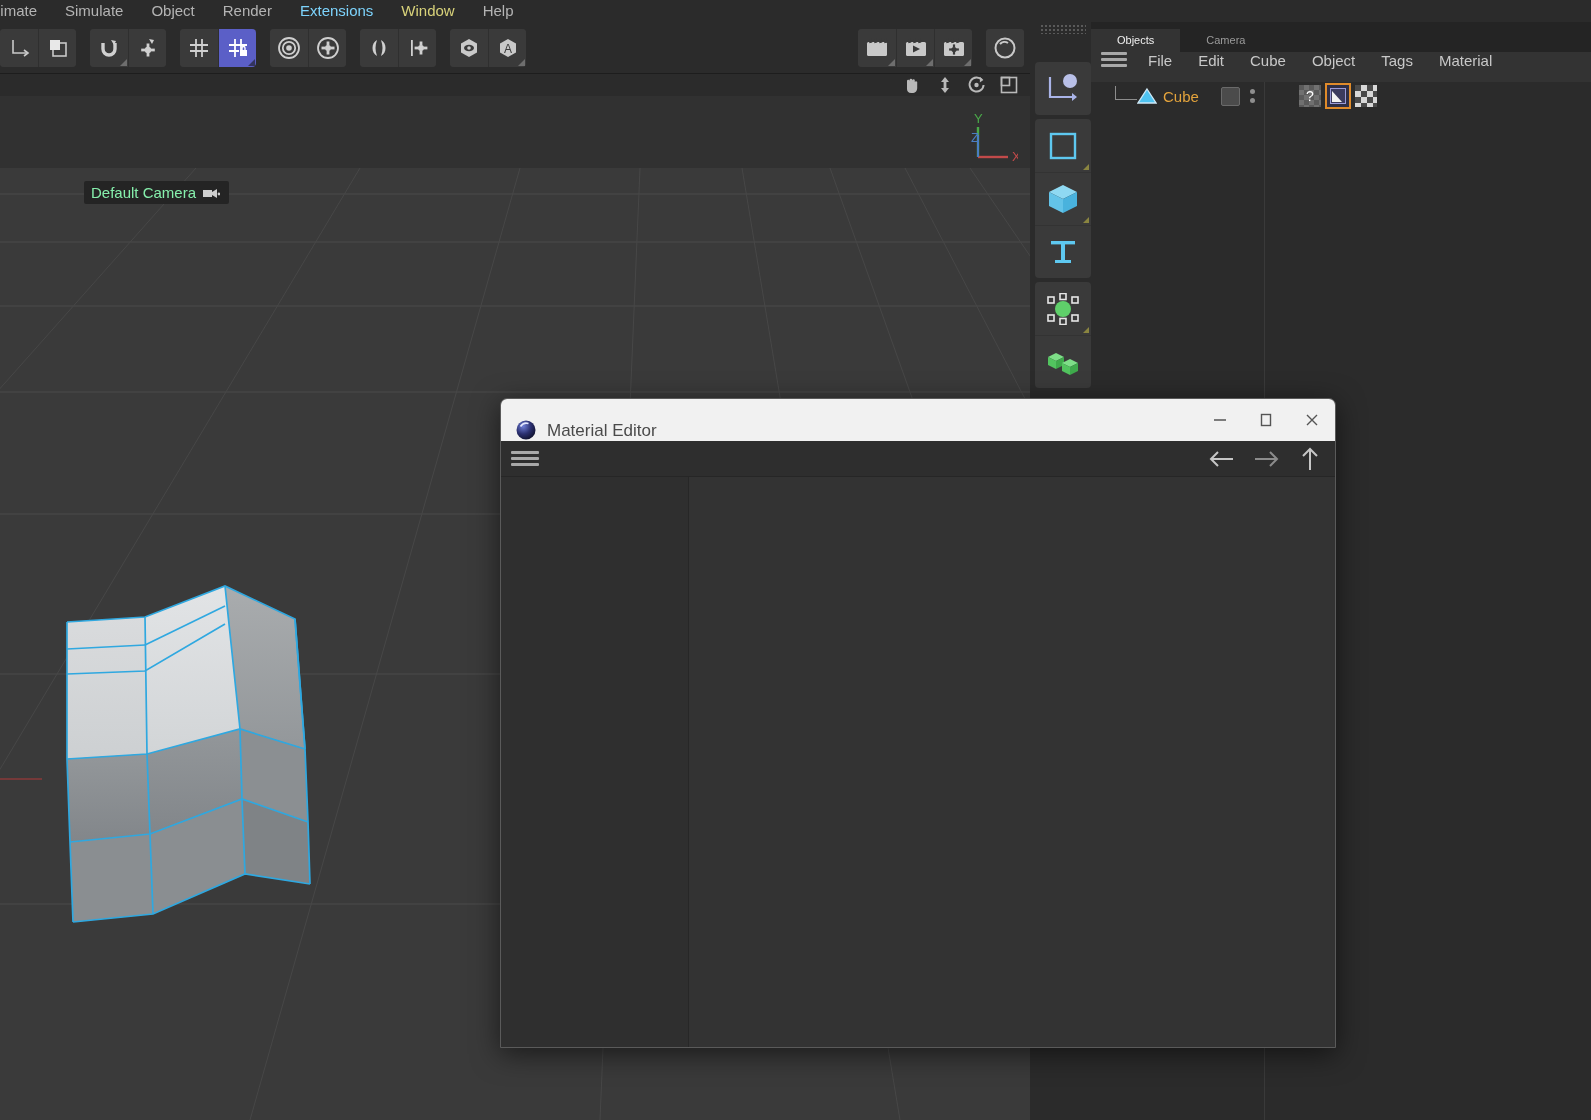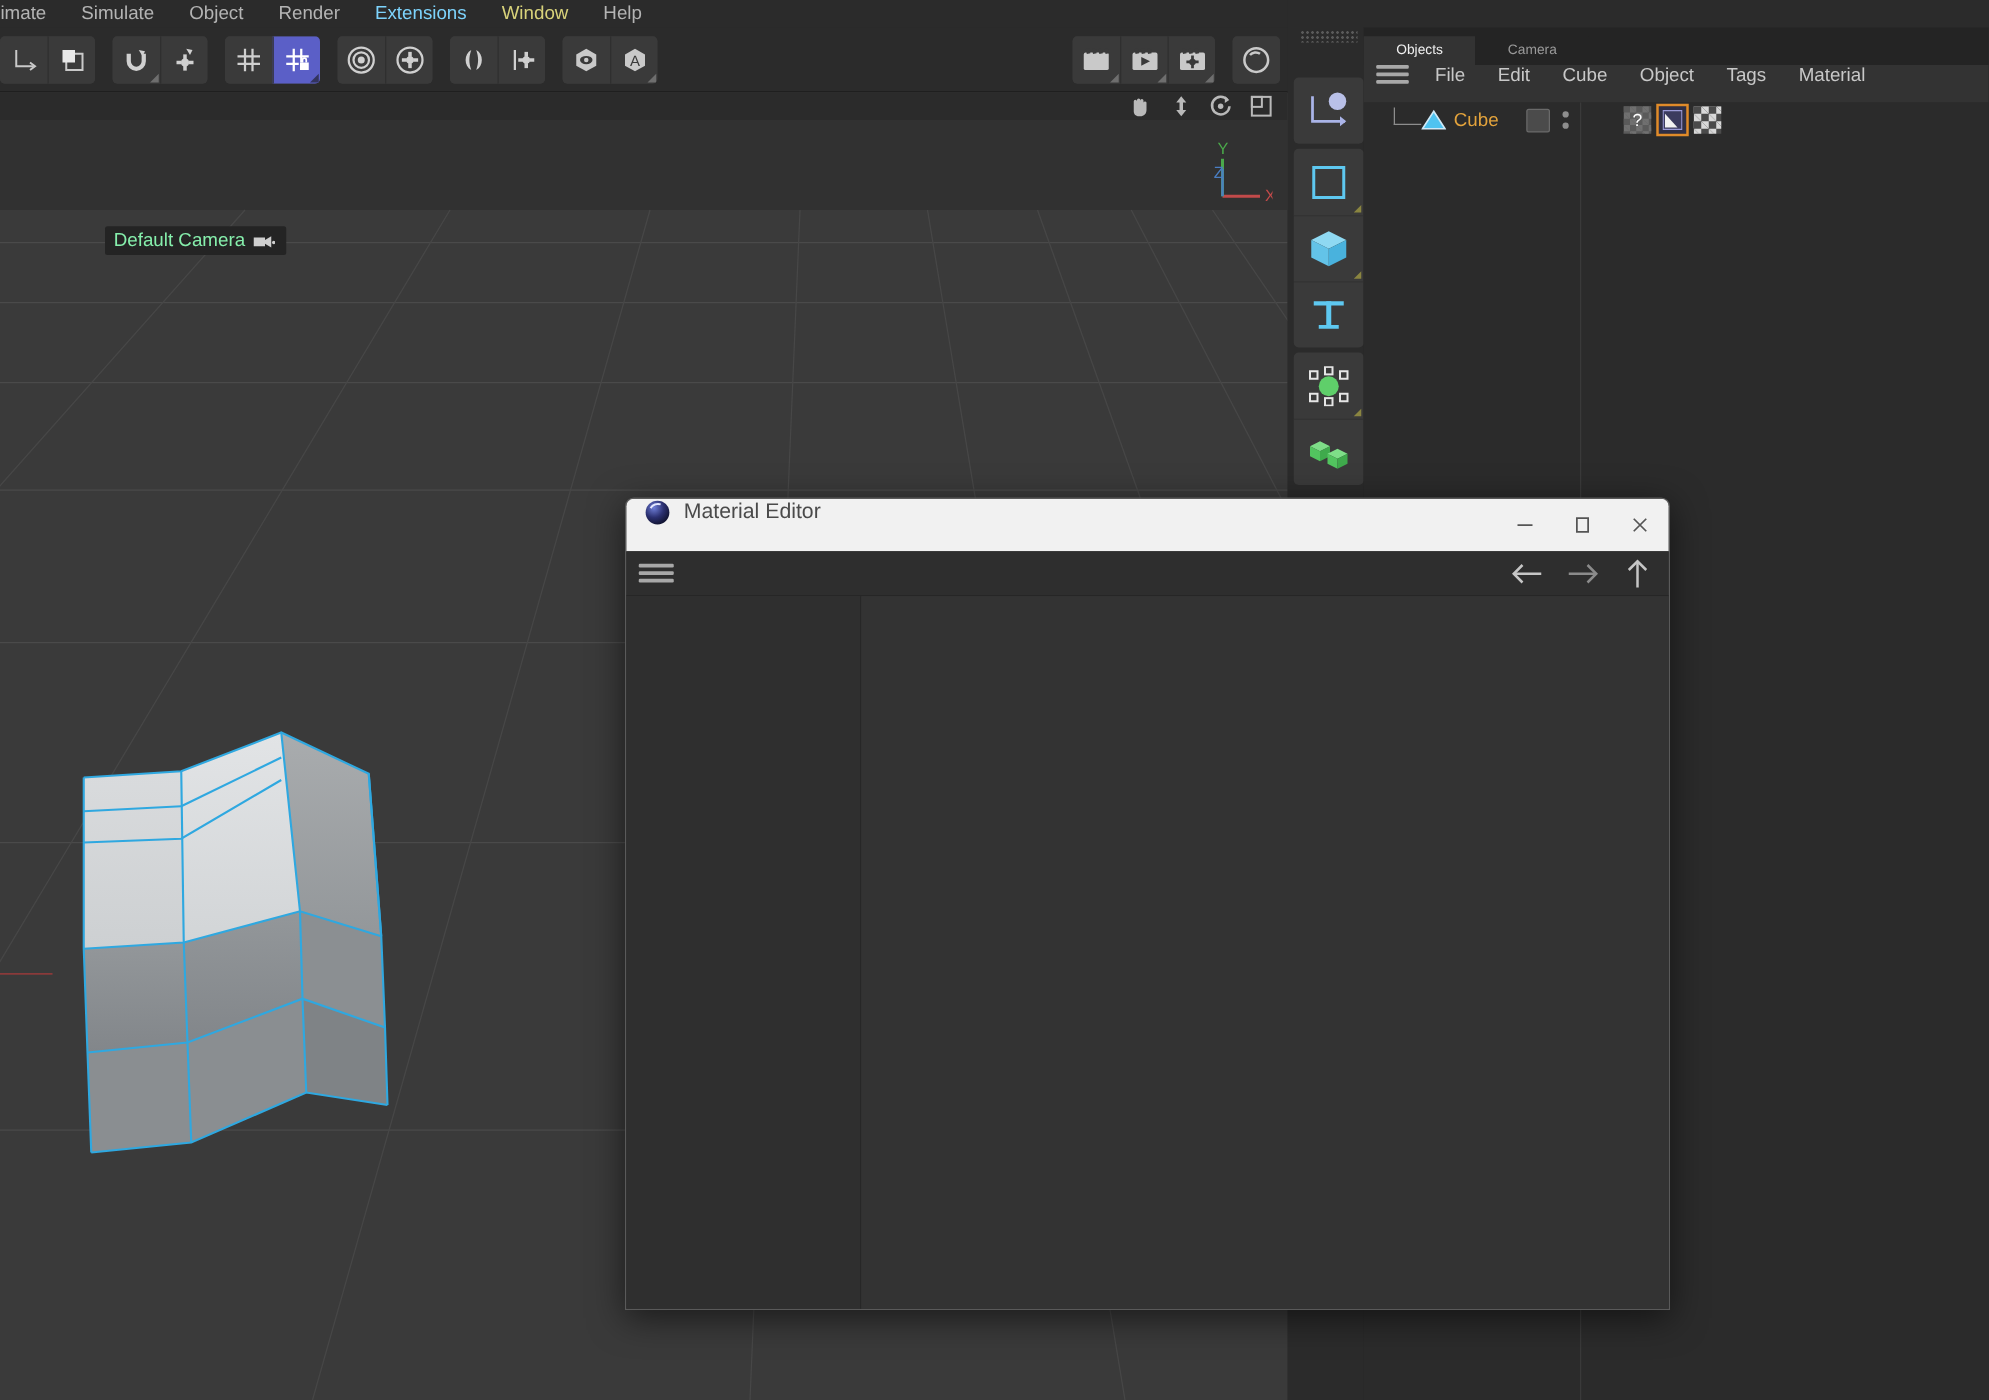--- a/index.html
+++ b/index.html
@@ -117,21 +117,21 @@
 
   
   .dialog {
     position: absolute; left: 500px; top: 398px; width: 836px; height: 650px;
     background: #333333; border: 1px solid #5a5a5a;
     box-shadow: 0 6px 28px rgba(0,0,0,.55);
     border-radius: 7px 7px 0 0;
     overflow: hidden;
   }
   .dlg-title {
-    height: 42px; background: #f1f1f1; display: flex; align-items: flex-start;
+    height: 42px; background: #f1f1f1; display: flex; align-items: flex-end;
     padding-left: 14px; gap: 10px;
   }
   .dlg-title .t { font-size: 17px; color: #4a4a4a; }
   .wbtns { margin-left: auto; display: flex; height: 42px; }
   .wbtn { width: 46px; height: 42px; display: flex; align-items: center; justify-content: center; }
   .dlg-toolbar {
     height: 36px; background: #2e2e2e; display: flex; align-items: center;
     padding: 0 14px 0 10px; border-bottom: 1px solid #262626;
   }
   .dlg-toolbar .navs { margin-left: auto; display: flex; align-items: center; gap: 18px; }

